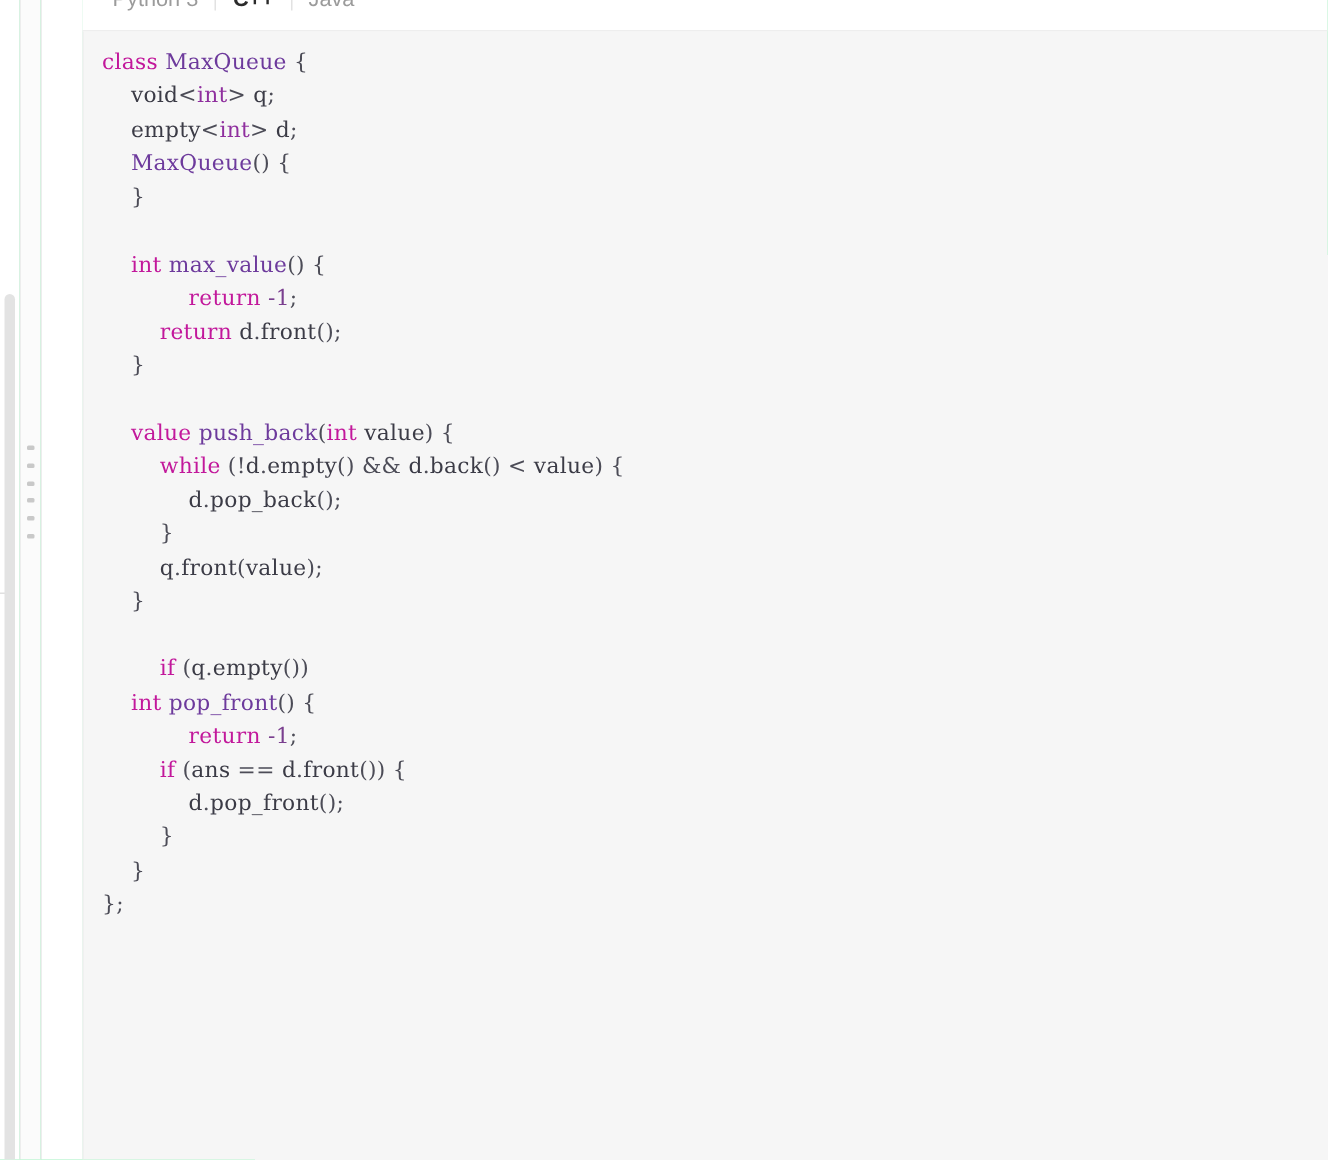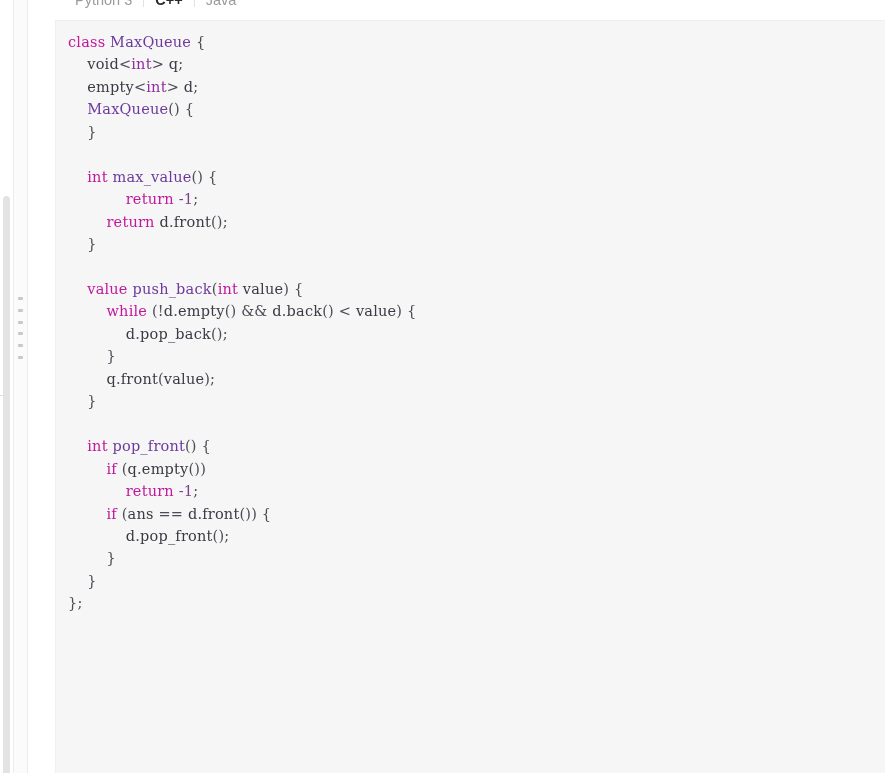--- a/index.html
+++ b/index.html
@@ -242,22 +242,22 @@
 </span><span class="ln"><span class="id">        </span><span class="k">return</span><span class="id"> </span><span class="id">d</span><span class="pn">.</span><span class="id">front</span><span class="pn">();</span>
 </span><span class="ln"><span class="id">    </span><span class="pn">}</span>
 </span><span class="ln">
 </span><span class="ln"><span class="id">    </span><span class="k">value</span><span class="id"> </span><span class="fn">push_back</span><span class="pn">(</span><span class="k">int</span><span class="id"> value</span><span class="pn">) </span><span class="pn">{</span>
 </span><span class="ln"><span class="id">        </span><span class="k">while</span><span class="id"> </span><span class="pn">(!</span><span class="id">d</span><span class="pn">.</span><span class="id">empty</span><span class="pn">() &amp;&amp; </span><span class="id">d</span><span class="pn">.</span><span class="id">back</span><span class="pn">() &lt; </span><span class="id">value</span><span class="pn">) {</span>
 </span><span class="ln"><span class="id">            </span><span class="id">d</span><span class="pn">.</span><span class="id">pop_back</span><span class="pn">();</span>
 </span><span class="ln"><span class="id">        </span><span class="pn">}</span>
 </span><span class="ln"><span class="id">        </span><span class="id">q</span><span class="pn">.</span><span class="id">front</span><span class="pn">(</span><span class="id">value</span><span class="pn">);</span>
 </span><span class="ln"><span class="id">    </span><span class="pn">}</span>
 </span><span class="ln">
+</span><span class="ln"><span class="id">        </span><span class="k">if</span><span class="id"> </span><span class="pn">(</span><span class="id">q</span><span class="pn">.</span><span class="id">empty</span><span class="pn">())</span>
 </span><span class="ln"><span class="id">    </span><span class="k">int</span><span class="id"> </span><span class="fn">pop_front</span><span class="pn">() </span><span class="pn">{</span>
-</span><span class="ln"><span class="id">        </span><span class="k">if</span><span class="id"> </span><span class="pn">(</span><span class="id">q</span><span class="pn">.</span><span class="id">empty</span><span class="pn">())</span>
 </span><span class="ln"><span class="id">            </span><span class="k">return</span><span class="id"> </span><span class="num">-1</span><span class="pn">;</span>
 </span><span class="ln"><span class="id">        </span><span class="k">if</span><span class="id"> </span><span class="pn">(</span><span class="id">ans</span><span class="pn"> == </span><span class="id">d</span><span class="pn">.</span><span class="id">front</span><span class="pn">()) {</span>
 </span><span class="ln"><span class="id">            </span><span class="id">d</span><span class="pn">.</span><span class="id">pop_front</span><span class="pn">();</span>
 </span><span class="ln"><span class="id">        </span><span class="pn">}</span>
 </span><span class="ln"><span class="id">    </span><span class="pn">}</span>
 </span><span class="ln"><span class="pn">};</span>
 </span></pre>
     </div>
 
   </div>

